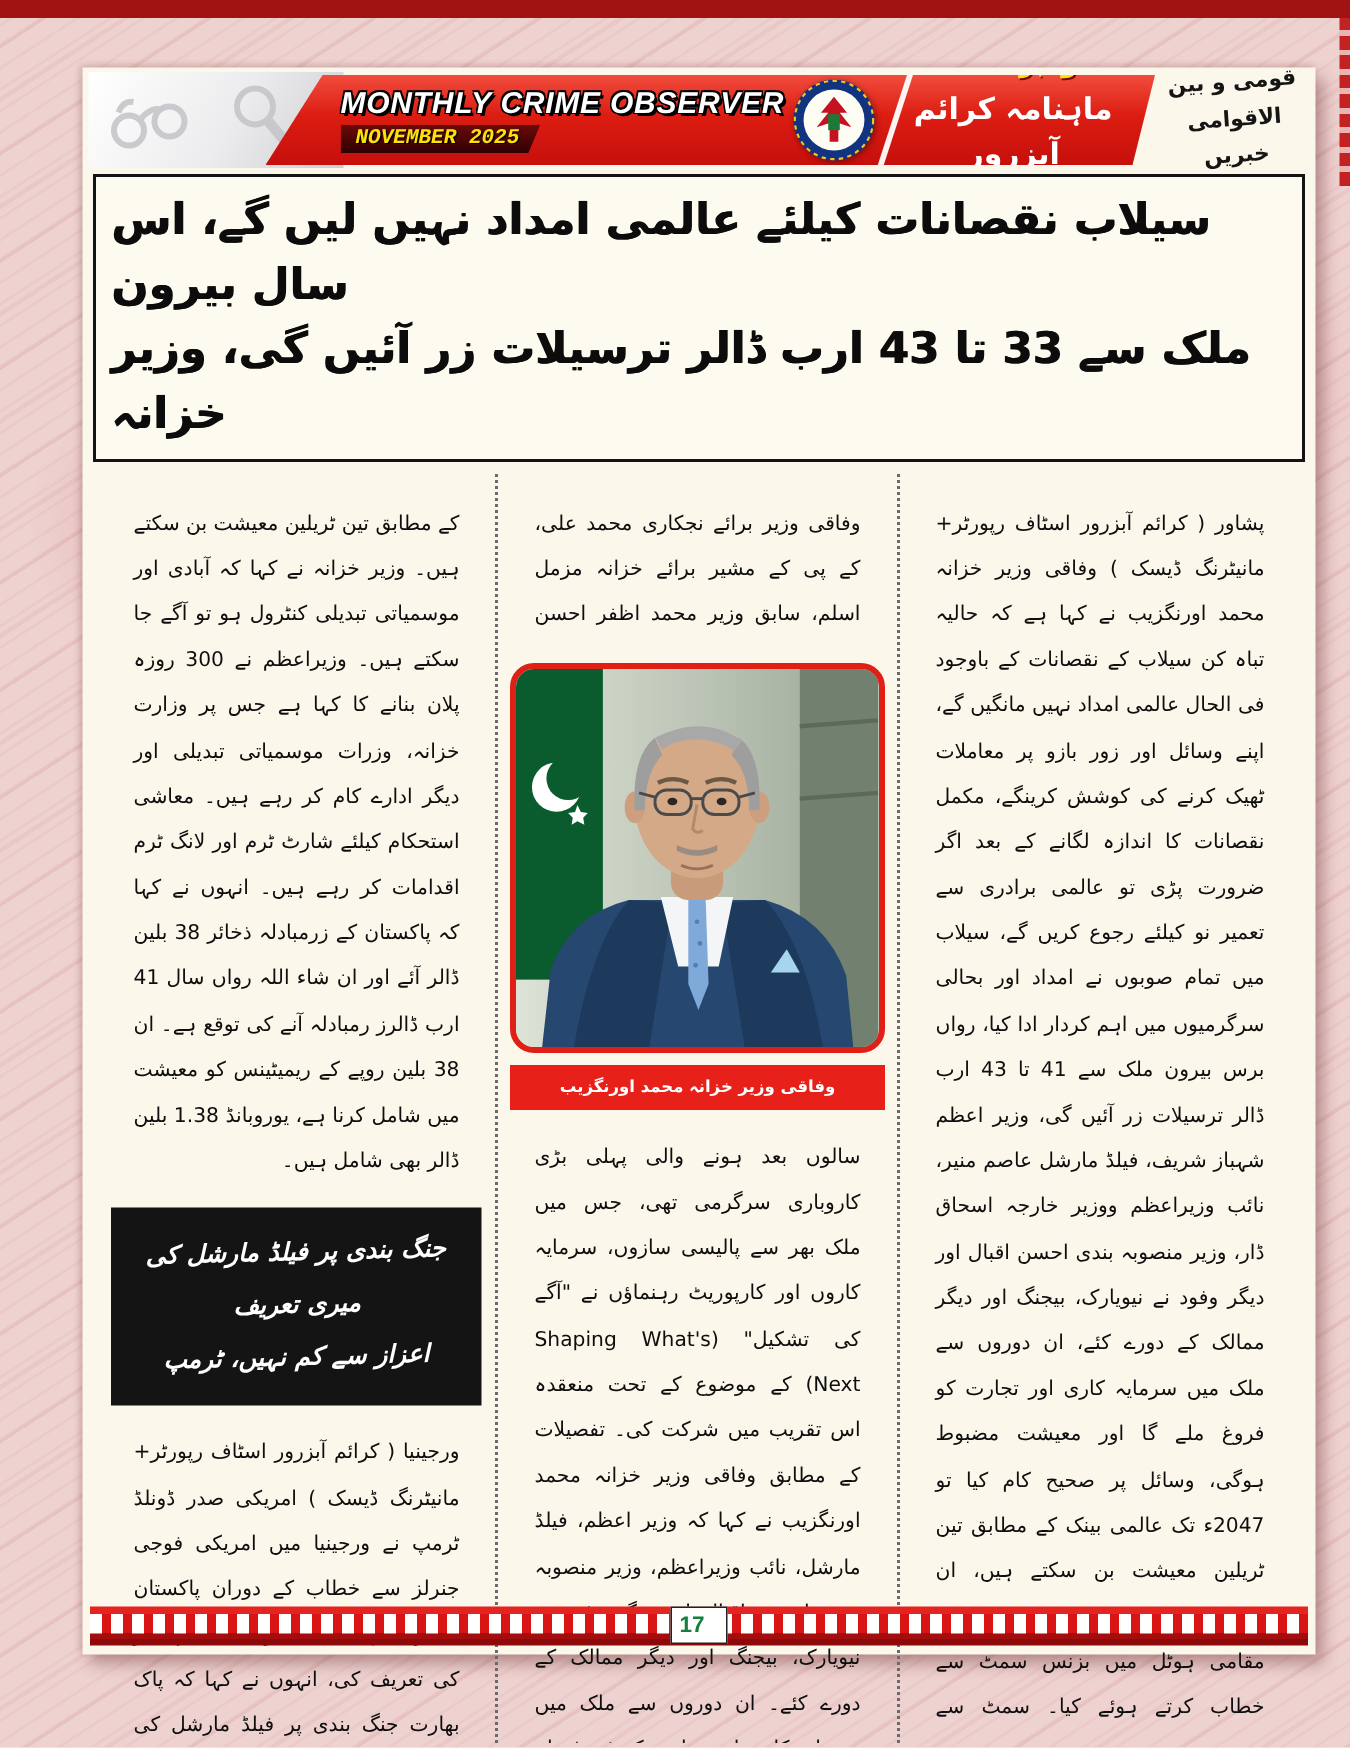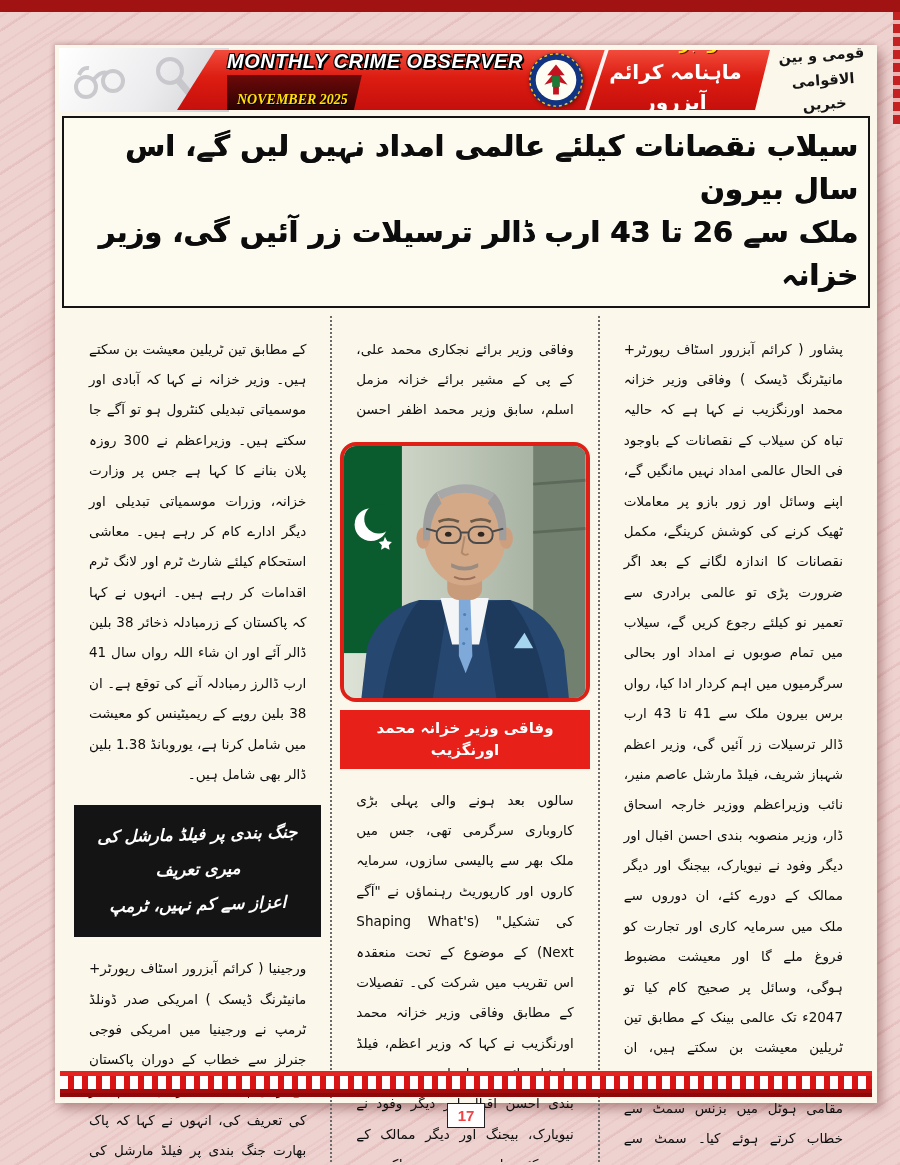--- a/index.html
+++ b/index.html
@@ -25,60 +25,60 @@
     background:linear-gradient(120deg,#ffffff 0%,#ececee 55%,#cdced2 100%);
     display:flex;align-items:center;gap:6px;padding-left:10px;box-sizing:border-box;}
   .banner{position:absolute;left:118px;right:103px;top:2px;bottom:2px;
     background:linear-gradient(180deg,#f14c3c 0%,#dc1d12 45%,#c60f0c 100%);
     clip-path:polygon(38px 0%,100% 0%,calc(100% - 15px) 100%,0% 100%);
     display:flex;align-items:center;}
   .banner-en{flex:1.25;display:flex;flex-direction:column;justify-content:center;padding-left:50px;}
   .banner-title{font-family:"Liberation Sans",sans-serif;font-weight:bold;font-style:italic;
     font-size:20px;color:#ffffff;letter-spacing:.5px;white-space:nowrap;
     text-shadow:-1px -1px 0 #000,1px -1px 0 #000,-1px 1px 0 #000,1px 1px 0 #000,2px 2px 0 #000;}
-  .banner-sub{margin-top:2px;width:fit-content;padding:17px 14px 2px 10px;
+  .banner-sub{margin-top:2px;width:fit-content;padding:1px 14px 2px 10px;
     background:linear-gradient(180deg,#6e0909,#2d0202);
-    font-family:Liberation Serif, serif;font-weight:bold;font-style:italic;font-size:14px;color:#ffe10a;
+    font-family:Liberation Mono, monospace;font-weight:bold;font-style:italic;font-size:14px;color:#ffe10a;
     text-shadow:1px 1px 0 #000;clip-path:polygon(0 0,100% 0,calc(100% - 8px) 100%,0 100%);}
   .banner-logo{width:58px;height:58px;flex:0 0 58px;margin:0 4px;filter:drop-shadow(1px 1px 2px rgba(0,0,0,.4));}
   .banner-ur{flex:1;direction:rtl;display:flex;flex-direction:column;justify-content:center;
     padding:0 14px 12px 6px;position:relative;}
   .banner-ur::before{content:"";position:absolute;left:6px;top:2px;bottom:2px;width:4px;
     background:#ffffff;transform:skewX(-18deg);opacity:.95;}
   .banner-date-ur{font-size:17px;font-weight:bold;color:#ffe10a;text-align:center;line-height:1.5;
     text-shadow:1px 1px 0 #7a0707;}
   .banner-title-ur{font-size:20px;font-weight:bold;color:#ffffff;text-align:center;line-height:1.5;}
   .section-ur{position:absolute;right:0;top:0;bottom:0;width:100px;display:flex;align-items:center;justify-content:center;
     direction:rtl;font-size:14.5px;font-weight:bold;color:#151515;text-align:center;line-height:1.7;
     transform:rotate(-4deg);}
   
   .headline{margin:4px 7px 0;border:2.5px solid #141414;background:#fdfaf0;
-    padding:7px 10px 9px;text-align:right;direction:rtl;}
+    padding:7px 10px 9px;text-align:left;direction:rtl;}
   .hl-line{font-size:29px;font-weight:bold;color:#0c0c0c;line-height:1.48;
     text-shadow:.6px 0 0 #0c0c0c;}
   
   .columns{margin:8px 10px 0;height:846px;overflow:hidden;display:flex;direction:rtl;}
   .col{width:33.333%;box-sizing:border-box;padding:2px 8px 0;}
   .col + .col{border-right:2px dotted #6a6a6a;}
   .body-text{margin:16px;direction:rtl;text-align:justify;font-size:13.5px;line-height:2.25;color:#0e0e0e;}
   .mid-top{height:92px;overflow:hidden;}
   .photo{height:252px;border:4px solid #e01f17;border-radius:16px;overflow:hidden;background:#b9c3b2;margin:4px 0 8px;}
   .photo svg{display:block;width:100%;height:100%;}
-  .caption{background:#e8201a;color:#ffffff;font-weight:bold;font-size:15px;text-align:center;
+  .caption{background:#e8201a;color:#ffffff;font-weight:bold;font-size:11px;text-align:center;
     direction:rtl;padding:7px 4px;margin-bottom:6px;line-height:1.5;}
   .quote-box{background:#141414;color:#ffffff;margin:10px 1px;padding:13px 6px 15px;text-align:center;direction:rtl;}
   .q-line{font-size:16.5px;font-weight:bold;line-height:2.1;transform:rotate(-1.5deg);font-style:italic;}
   
   .filmstrip{position:absolute;left:5px;right:5px;bottom:6px;height:26px;
     background:linear-gradient(180deg,#e42420 0 5px,#d81414 5px 18px,#a30d0d 18px 22px,#8e0a0a 22px 26px);}
   .squares{position:absolute;left:0;right:0;top:5px;height:13px;
     background:repeating-linear-gradient(90deg,#ffffff 0 8px,transparent 8px 14px);}
   .pagenum{position:absolute;left:50%;top:0;transform:translateX(-50%);
     background:#ffffff;border:1.5px solid #222;min-width:26px;height:23px;line-height:23px;
-    text-align:center;font-family:"Liberation Sans",sans-serif;font-weight:bold;font-size:15px;color:#ef4444;padding:0 5px;margin-top:32px;}
+    font-family:"Liberation Sans",sans-serif;font-weight:bold;font-size:15px;color:#15803d;padding:0 5px;}
   .icon-gray{opacity:.85;}
 </style>
 </head>
 <body>
 
 <div id="page">
   <div class="bg-texture"></div>
   <div class="top-strip"></div>
   <div class="edge-strip"></div>
 
@@ -120,21 +120,21 @@
           <div class="banner-date-ur">نومبر 2025</div>
           <div class="banner-title-ur">ماہنامہ کرائم آبزرور</div>
         </div>
       </div>
 
       <div class="section-ur">قومی و بین الاقوامی خبریں</div>
     </div>
 
     <div class="headline">
       <div class="hl-line">سیلاب نقصانات کیلئے عالمی امداد نہیں لیں گے، اس سال بیرون</div>
-      <div class="hl-line">ملک سے 26 تا 43 ارب ڈالر ترسیلات زر آئیں گی، وزیر خزانہ</div>
+      <div class="hl-line">ملک سے 33 تا 43 ارب ڈالر ترسیلات زر آئیں گی، وزیر خزانہ</div>
     </div>
 
     <div class="columns">
 
       <div class="col">
         <p class="body-text">پشاور ( کرائم آبزرور اسٹاف رپورٹر+ مانیٹرنگ ڈیسک ) وفاقی وزیر خزانہ محمد اورنگزیب نے کہا ہے کہ حالیہ تباہ کن سیلاب کے نقصانات کے باوجود فی الحال عالمی امداد نہیں مانگیں گے، اپنے وسائل اور زور بازو پر معاملات ٹھیک کرنے کی کوشش کرینگے، مکمل نقصانات کا اندازہ لگانے کے بعد اگر ضرورت پڑی تو عالمی برادری سے تعمیر نو کیلئے رجوع کریں گے، سیلاب میں تمام صوبوں نے امداد اور بحالی سرگرمیوں میں اہم کردار ادا کیا، رواں برس بیرون ملک سے 41 تا 43 ارب ڈالر ترسیلات زر آئیں گی، وزیر اعظم شہباز شریف، فیلڈ مارشل عاصم منیر، نائب وزیراعظم ووزیر خارجہ اسحاق ڈار، وزیر منصوبہ بندی احسن اقبال اور دیگر وفود نے نیویارک، بیجنگ اور دیگر ممالک کے دورے کئے، ان دوروں سے ملک میں سرمایہ کاری اور تجارت کو فروغ ملے گا اور معیشت مضبوط ہوگی، وسائل پر صحیح کام کیا تو 2047ء تک عالمی بینک کے مطابق تین ٹریلین معیشت بن سکتے ہیں، ان خیالات کا اظہار انہوں نے پشاور کے مقامی ہوٹل میں بزنس سمٹ سے خطاب کرتے ہوئے کیا۔ سمٹ سے خطاب کرتے ہوئے قائم مقام صدر اور چیئرمین سینیٹ یوسف رضا گیلانی نے کہا کہ سابق صدر اور قائم مقام صدر سید یوسف رضا گیلانی نے کہا کہ پچھلے چند سالوں میں مستحکم ترقی، سرمایہ کاری کی آمد اور مثبت اقتصادی اشاریے یہ ظاہر کرتے ہیں کہ ملک "درست سمت میں آگے بڑھ رہا ہے"۔ پاکستان کی 60 فیصد آبادی خواتین پر مشتمل ہیں، ان کو معاشی سرگرمیوں میں شامل کرنے سے معیشت میں بہتری ممکن ہے، ایسے اقدام سے خواتین کے خودمختار ہونے کی روایت جنم لے گی، کانفرنس سے خیبرپختونخوا کے گورنر فیصل کریم کنڈی</p>
       </div>
 
       <div class="col">
         <p class="body-text mid-top">وفاقی وزیر برائے نجکاری محمد علی، کے پی کے مشیر برائے خزانہ مزمل اسلم، سابق وزیر محمد اظفر احسن اور دیگر نے بھی خطاب کیا۔ یہ کانفرنس خیبرپختونخوا کے دارالحکومت میں کئی</p>

